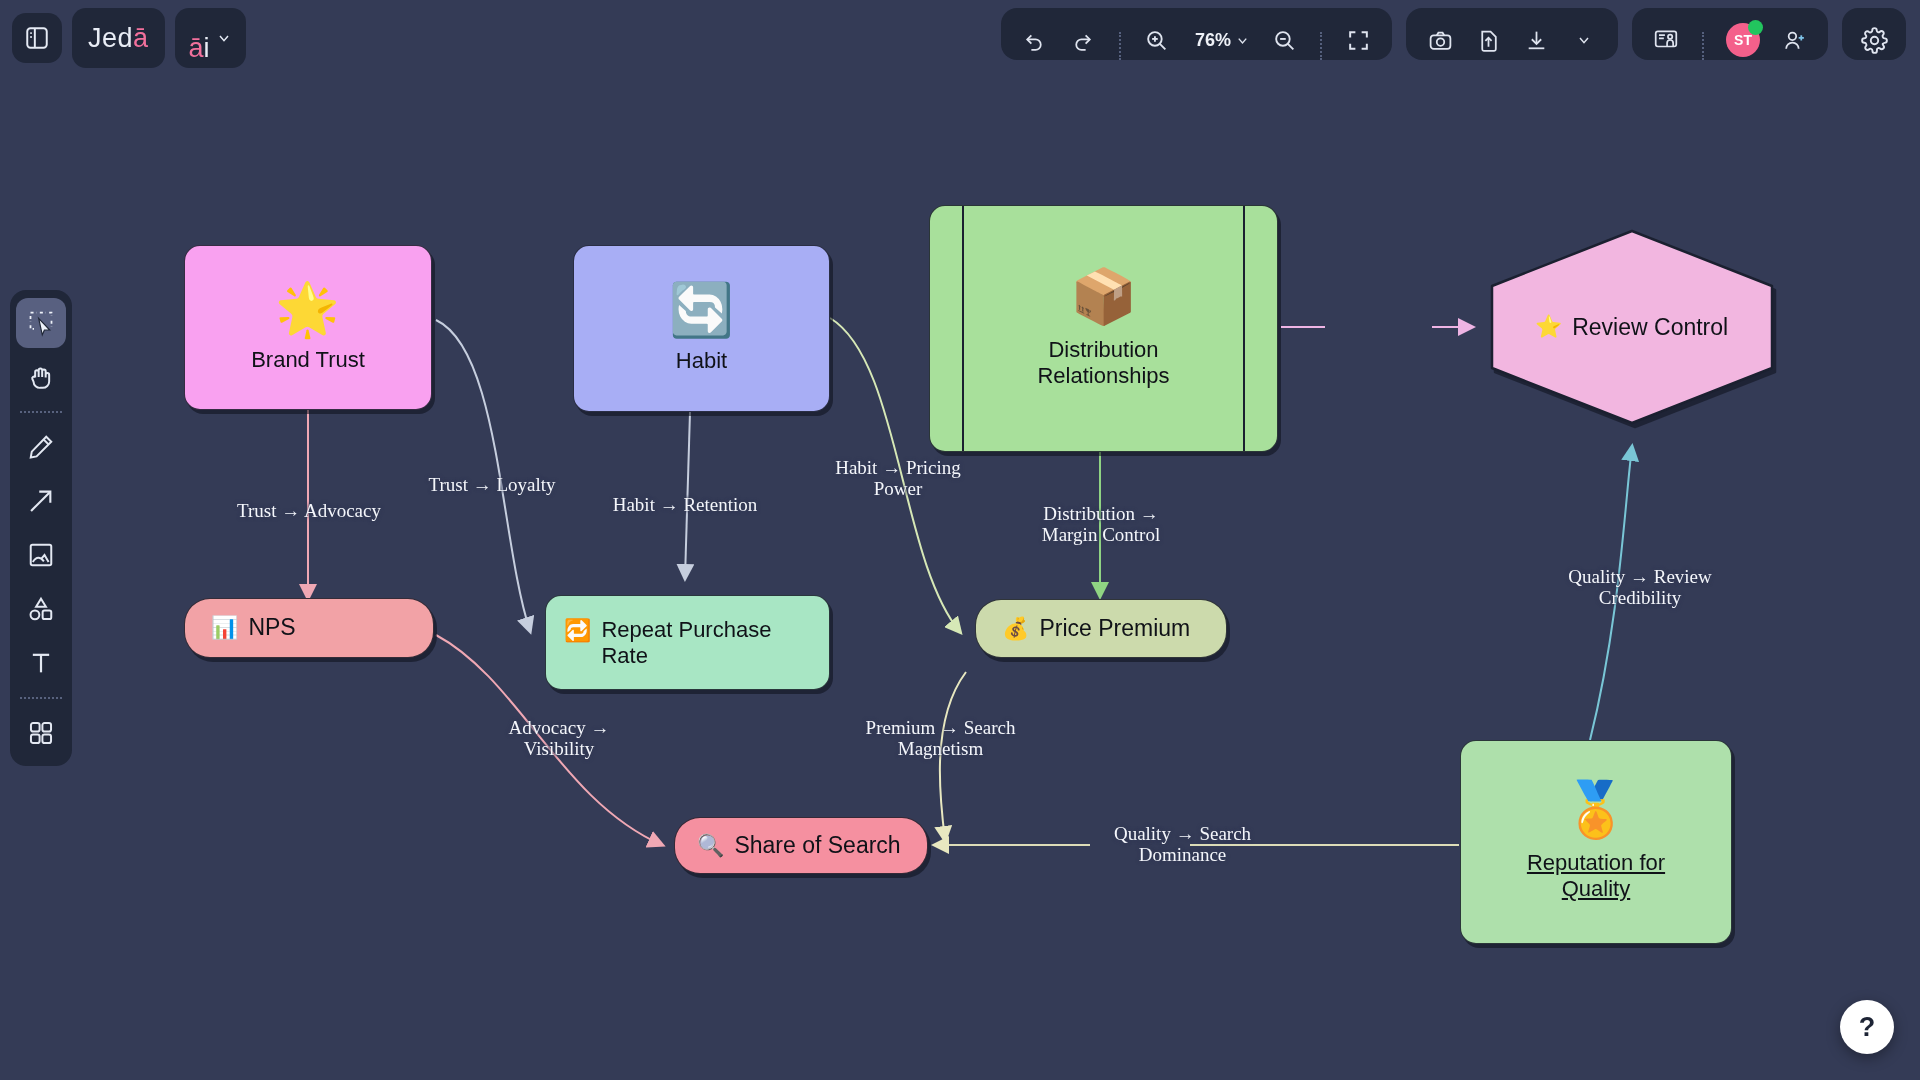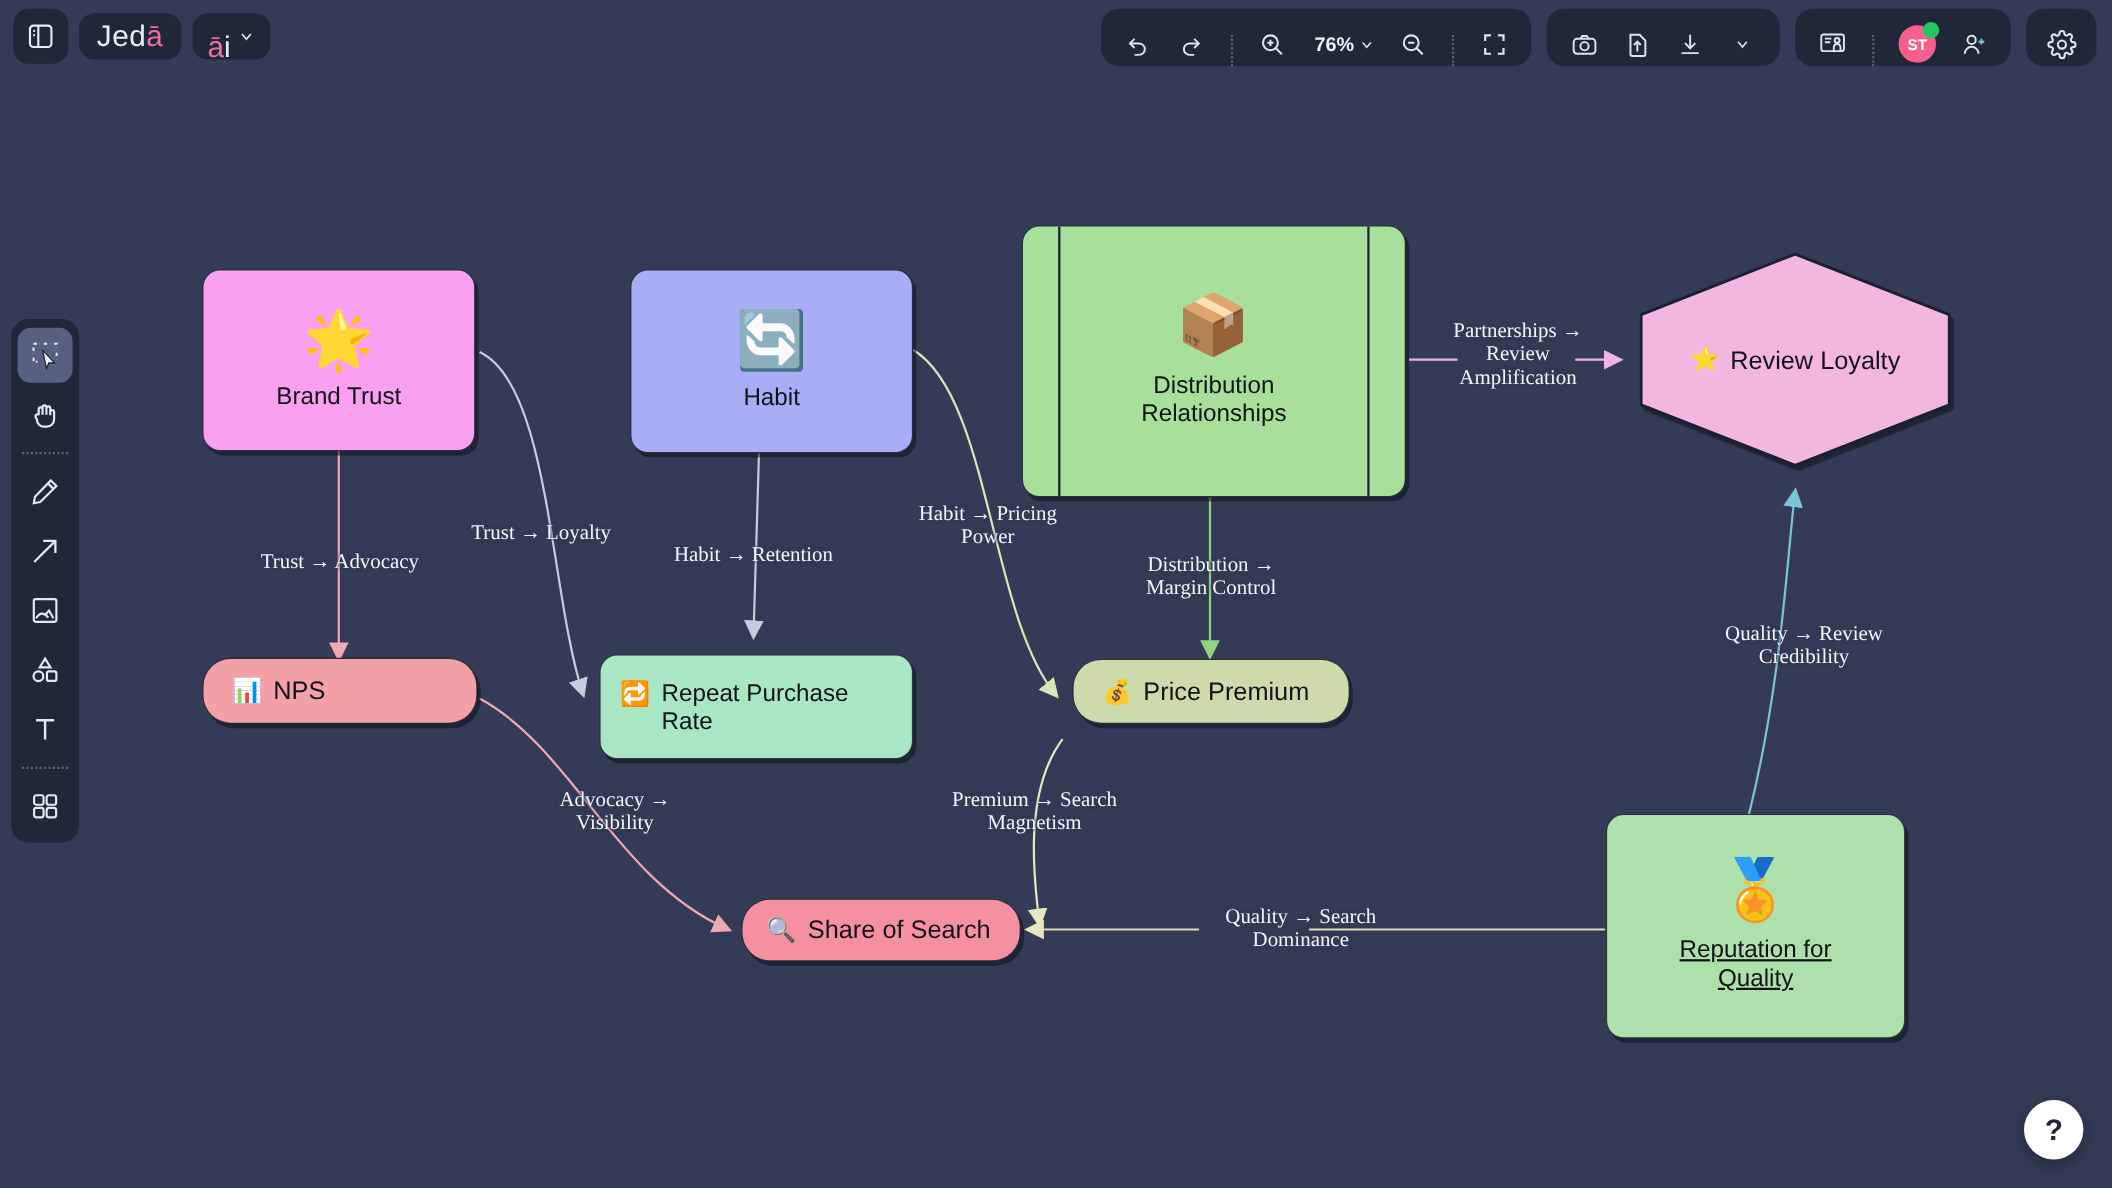--- a/index.html
+++ b/index.html
@@ -12,21 +12,21 @@
   #app { position: relative; width: 1920px; height: 1080px; }
 
   
   .topbar {
     position: absolute; top: 0; left: 0; width: 1920px; height: 72px;
     z-index: 40;
   }
   .tb-left { position: absolute; left: 12px; top: 8px; display: flex; align-items: center; gap: 10px; }
   .pill {
     background: #202739; border-radius: 14px; display: flex; align-items: center;
-    justify-content: center; height: 42px;
+    justify-content: center; height: 60px;
   }
   .icon-btn-sq { width: 50px; height: 50px; border-radius: 14px; display:flex; align-items:center; justify-content:center; }
   .logo-pill { padding: 0 16px; }
   .logo-text { font-size: 27px; color: #e9edf6; letter-spacing: .5px; font-family: "Liberation Sans", sans-serif; }
   .logo-text .accent { color: #f2709c; }
   .ai-pill { padding: 0 14px; display:flex; align-items:center; gap:6px; }
   .ai-text { font-size: 27px; color: #e9edf6; margin-top: 20px; }
   .ai-text .accent { color: #f2709c; }
 
   .tb-right { position: absolute; right: 14px; top: 8px; display: flex; align-items: center; gap: 14px; }
@@ -179,21 +179,21 @@
       <span class="lbl" style="white-space:pre-line;">Distribution
 Relationships</span>
     </div>
 
     <div class="hexwrap" style="left:1472px; top:228px; width:320px; height:198px;">
       <svg width="320" height="198" viewBox="0 0 320 198">
         <path d="M160,3 L300,58 L300,140 L160,195 L20,140 L20,58 Z" fill="#f2b6e0" stroke="#1b2030" stroke-width="2.5" stroke-linejoin="round" rx="14"></path>
       </svg>
       <div class="hexlabel">
         <span class="emoji" style="font-size:22px;">⭐</span>
-        <span>Review Loyalty</span>
+        <span>Review Control</span>
       </div>
     </div>
 
     <div class="node pillnode" style="left:184px; top:598px; width:250px; height:60px; background:#f2a2a6; padding-left:26px; justify-content:flex-start;">
       <span class="emoji">📊</span>
       <span class="lbl">NPS</span>
     </div>
 
     <div class="node rect" style="left:545px; top:595px; width:285px; height:95px; background:#a8e6c4; align-items:flex-start; padding:14px 18px; text-align:left;">
       <span style="display:flex; gap:10px; align-items:flex-start;">
@@ -218,23 +218,20 @@
 Quality</span>
     </div>
 
     <div class="edgelabel" style="left:234px; top:500px; width:150px;">Trust → Advocacy</div>
     <div class="edgelabel" style="left:427px; top:474px; width:130px;">Trust → Loyalty</div>
     <div class="edgelabel" style="left:605px; top:494px; width:160px;">Habit → Retention</div>
     <div class="edgelabel" style="left:830px; top:457px; width:136px; white-space:pre-line;">Habit → Pricing
 Power</div>
     <div class="edgelabel" style="left:1028px; top:503px; width:146px; white-space:pre-line;">Distribution →
 Margin Control</div>
-    <div class="edgelabel" style="left:1312px; top:290px; width:136px; white-space:pre-line;">Partnerships →
-Review
-Amplification</div>
     <div class="edgelabel" style="left:494px; top:717px; width:130px; white-space:pre-line;">Advocacy →
 Visibility</div>
     <div class="edgelabel" style="left:862px; top:717px; width:157px; white-space:pre-line;">Premium → Search
 Magnetism</div>
     <div class="edgelabel" style="left:1110px; top:823px; width:145px; white-space:pre-line;">Quality → Search
 Dominance</div>
     <div class="edgelabel" style="left:1536px; top:566px; width:150px; white-space:pre-line;margin-left:29px;">Quality → Review
 Credibility</div>
   </div>
 

